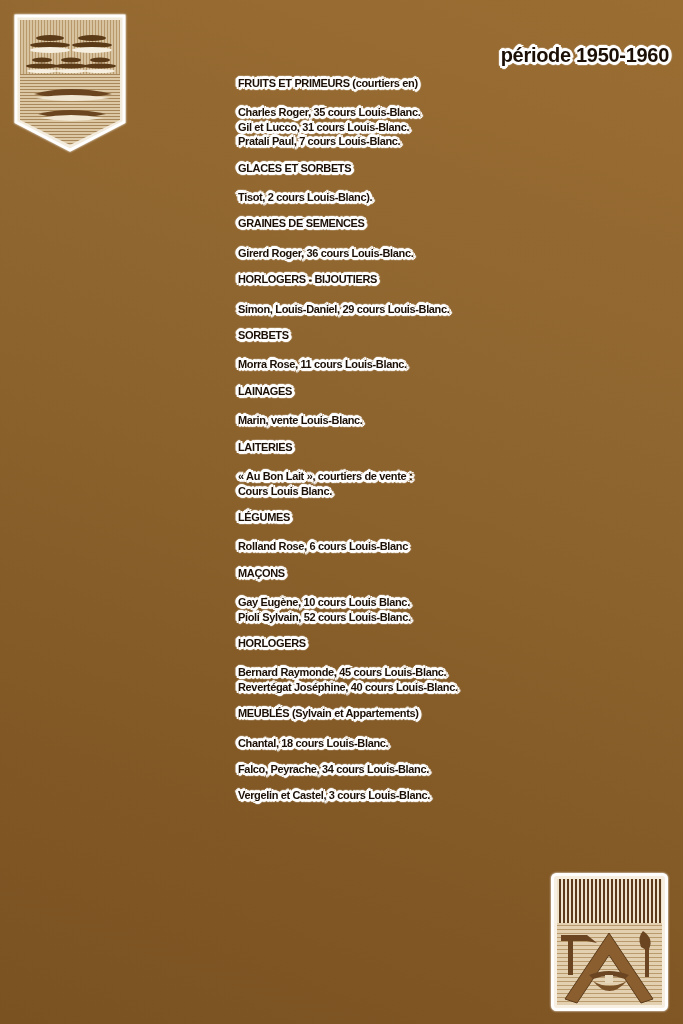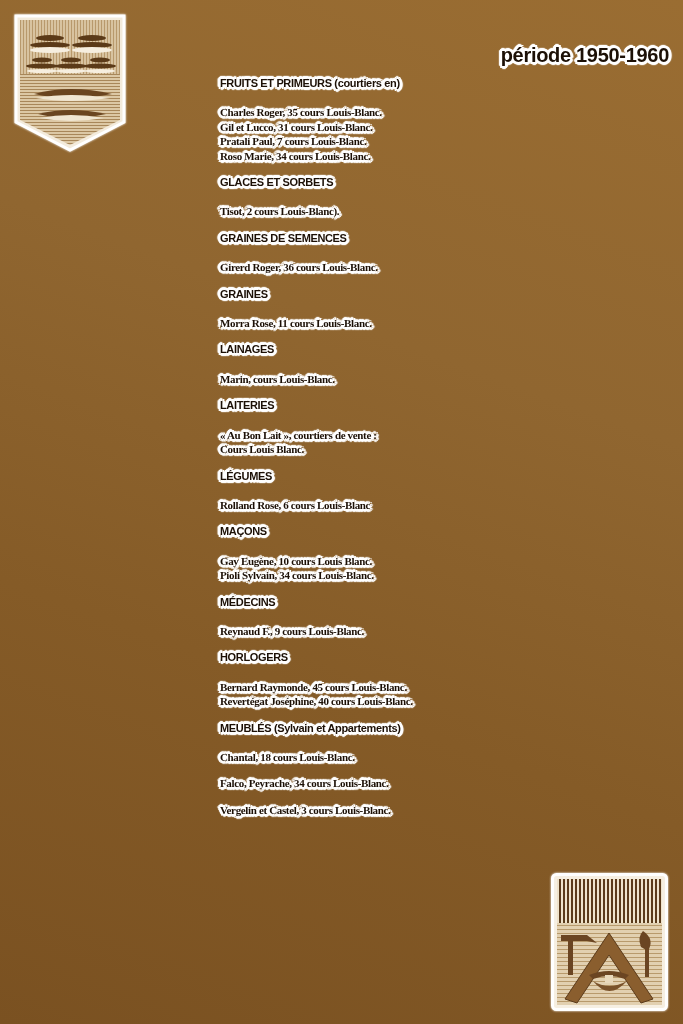--- a/index.html
+++ b/index.html
@@ -15,26 +15,26 @@
       -2px -2px 0 #fff, 2px -2px 0 #fff, -2px 2px 0 #fff, 2px 2px 0 #fff,
       0 -2px 0 #fff, 0 2px 0 #fff, -2px 0 0 #fff, 2px 0 0 #fff,
       -3px 0 1px #fff, 3px 0 1px #fff, 0 3px 1px #fff, 0 -3px 1px #fff,
       -1px -3px 1px #fff, 1px 3px 1px #fff, 3px 1px 1px #fff, -3px -1px 1px #fff;
   }
   .title {
     position: absolute; top: 12px; right: 14px;
     font-size: 20px; letter-spacing: -0.3px; margin-top: 32px;
   }
   .listing {
-    position: absolute; left: 220px; top: 76px; width: 300px;
+    position: absolute; left: 238px; top: 76px; width: 300px;
     font-size: 11px; letter-spacing: -0.35px; line-height: 14.4px;
   }
   .section { margin: 0 0 12px 0; }
   .heading { margin-bottom: 15px; white-space: nowrap; }
-  .entry { white-space: nowrap; font-family: Liberation Serif, serif; }
+  .entry { white-space: nowrap; }
   .crest {
     position: absolute;
     filter: drop-shadow(0 0 1px #fff);
   }
   .crest-left { left: 14px; top: 14px; width: 112px; height: 138px; }
   .crest-right { left: 551px; top: 873px; width: 117px; height: 138px; }
 </style>
 </head>
 <body>
 
@@ -84,55 +84,54 @@
 </div>
 
 <div class="title halo">période 1950-1960</div>
 
 <div class="listing">
   <div class="section">
     <div class="heading halo">FRUITS ET PRIMEURS (courtiers en)</div>
     <div class="entry halo">Charles Roger, 35 cours Louis-Blanc.</div>
     <div class="entry halo">Gil et Lucco, 31 cours Louis-Blanc.</div>
     <div class="entry halo">Pratali Paul, 7 cours Louis-Blanc.</div>
-    <div class="entry halo">Roso Marie, 34 cours Louis-Blanc.</div>
   </div>
   <div class="section">
     <div class="heading halo">GLACES ET SORBETS</div>
     <div class="entry halo">Tisot, 2 cours Louis-Blanc).</div>
   </div>
   <div class="section">
     <div class="heading halo">GRAINES DE SEMENCES</div>
     <div class="entry halo">Girerd Roger, 36 cours Louis-Blanc.</div>
   </div>
   <div class="section">
-    <div class="heading halo">GRAINES</div>
+    <div class="heading halo">HORLOGERS - BIJOUTIERS</div>
+    <div class="entry halo">Simon, Louis-Daniel, 29 cours Louis-Blanc.</div>
+  </div>
+  <div class="section">
+    <div class="heading halo">SORBETS</div>
     <div class="entry halo">Morra Rose, 11 cours Louis-Blanc.</div>
   </div>
   <div class="section">
     <div class="heading halo">LAINAGES</div>
-    <div class="entry halo">Marin, cours Louis-Blanc.</div>
+    <div class="entry halo">Marin, vente Louis-Blanc.</div>
   </div>
   <div class="section">
     <div class="heading halo">LAITERIES</div>
     <div class="entry halo">« Au Bon Lait », courtiers de vente :</div>
     <div class="entry halo">Cours Louis Blanc.</div>
   </div>
   <div class="section">
     <div class="heading halo">LÉGUMES</div>
     <div class="entry halo">Rolland Rose, 6 cours Louis-Blanc</div>
   </div>
   <div class="section">
     <div class="heading halo">MAÇONS</div>
     <div class="entry halo">Gay Eugène, 10 cours Louis Blanc.</div>
-    <div class="entry halo">Pioli Sylvain, 34 cours Louis-Blanc.</div>
-  </div>
-  <div class="section">
-    <div class="heading halo">MÉDECINS</div>
-    <div class="entry halo">Reynaud F., 9 cours Louis-Blanc.</div>
+    <div class="entry halo">Pioli Sylvain, 52 cours Louis-Blanc.</div>
   </div>
   <div class="section">
     <div class="heading halo">HORLOGERS</div>
     <div class="entry halo">Bernard Raymonde, 45 cours Louis-Blanc.</div>
     <div class="entry halo">Revertégat Joséphine, 40 cours Louis-Blanc.</div>
   </div>
   <div class="section">
     <div class="heading halo">MEUBLÉS (Sylvain et Appartements)</div>
     <div class="entry halo">Chantal, 18 cours Louis-Blanc.</div>
   </div>

